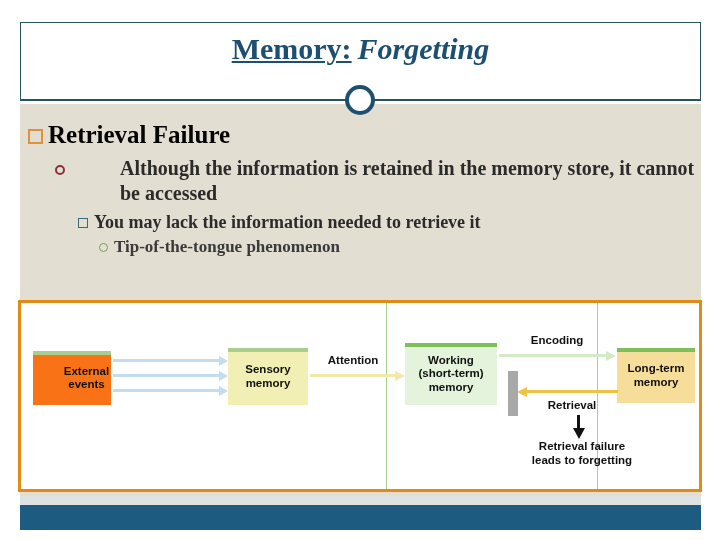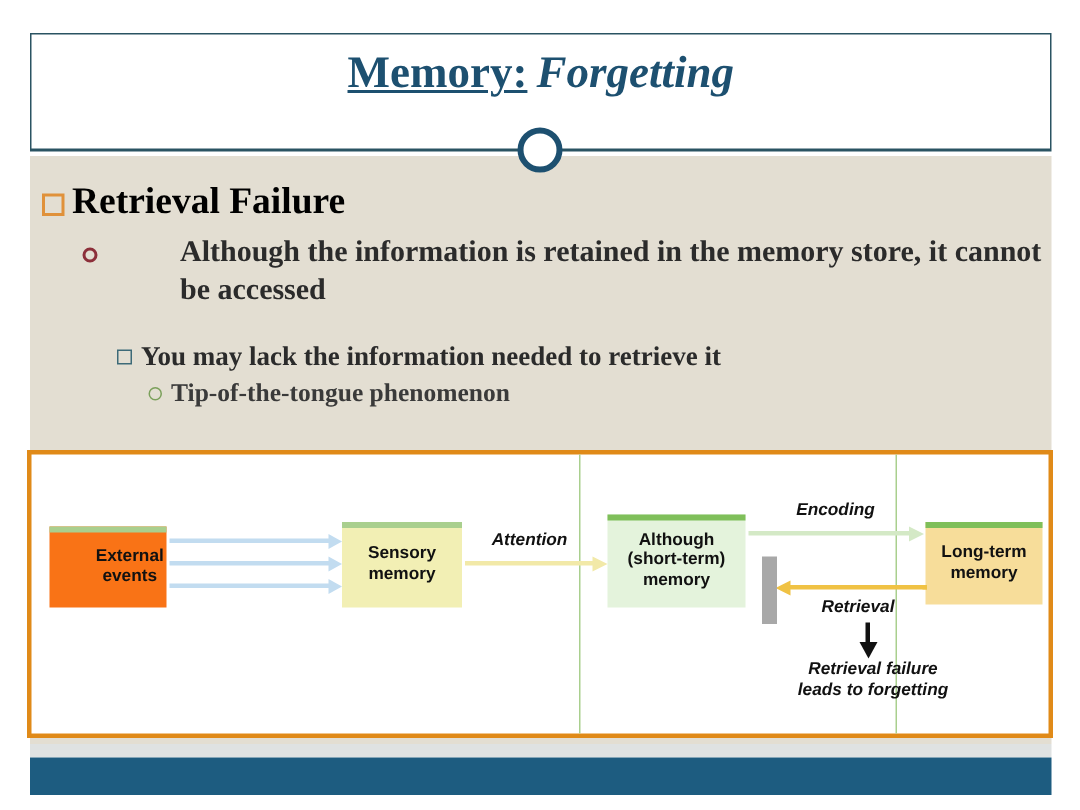--- a/index.html
+++ b/index.html
@@ -126,21 +126,21 @@
   .lvl2 { margin-left: 27px; margin-bottom: 2px; gap: 48px; }
   .lvl2 .b-mark {
     width: 10px; height: 10px;
     border: 2px solid #8c2f3a;
     border-radius: 50%;
     margin-top: 9px; margin-right: 7px;
   }
   .lvl2 .b-text { font-size: 20px; line-height: 25px; color: #2b2b2b; max-width: 600px; }
 
   
-  .lvl3 { margin-left: 50px; margin-top: 20px; margin-bottom: 2px; }
+  .lvl3 { margin-left: 50px; margin-top: 5px; margin-bottom: 2px; }
   .lvl3 .b-mark {
     width: 10px; height: 10px;
     border: 1.8px solid #3d6a78;
     margin-top: 7px; margin-right: 6px;
   }
   .lvl3 .b-text { font-size: 18px; line-height: 23px; color: #2b2b2b; }
 
   
   .lvl4 { margin-left: 71px; margin-top: 2px; }
   .lvl4 .b-mark {
@@ -289,21 +289,20 @@
 
   
   .dlabel {
     position: absolute;
     font-size: 11.5px;
     font-weight: bold;
     color: #111111;
     line-height: 14px;
     text-align: center;
     white-space: nowrap;
-    font-style: italic;
   }
   #lbl-attention { left: 288px; top: 50px; width: 88px; }
   #lbl-encoding  { left: 486px; top: 30px; width: 100px; }
   #lbl-retrieval { left: 506px; top: 95px; width: 90px; }
   #lbl-failure   { left: 476px; top: 136px; width: 170px; white-space: normal; }
 
   
   #down-arrow {
     position: absolute;
     left: 556px; top: 112px;
@@ -371,21 +370,21 @@
       </div>
 
       <div class="dbox" id="box-sensory">
         <span class="topbar"></span>
         <span class="cap">Sensory</span>
         <span class="cap">memory</span>
       </div>
 
       <div class="dbox" id="box-working">
         <span class="topbar"></span>
-        <span class="cap">Although</span>
+        <span class="cap">Working</span>
         <span class="cap">(short-term)</span>
         <span class="cap">memory</span>
       </div>
 
       <div class="dbox" id="box-longterm">
         <span class="topbar"></span>
         <span class="cap">Long-term</span>
         <span class="cap">memory</span>
       </div>
 

